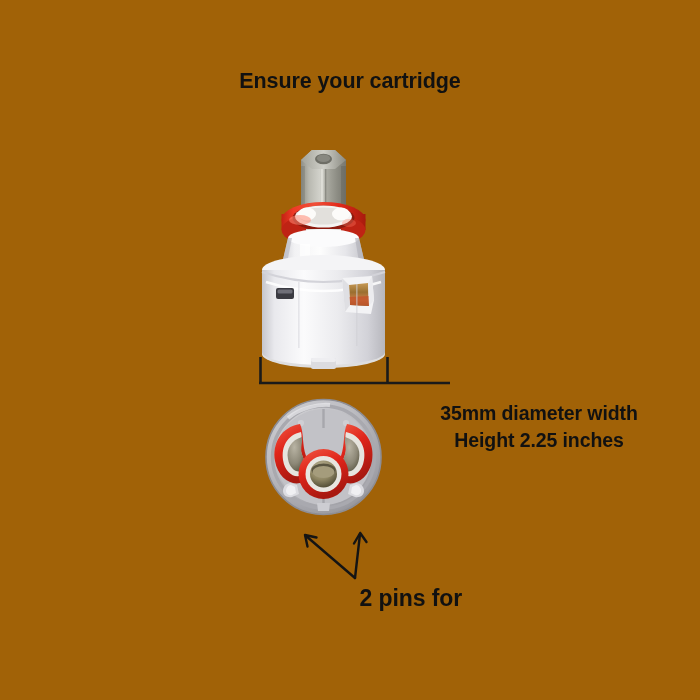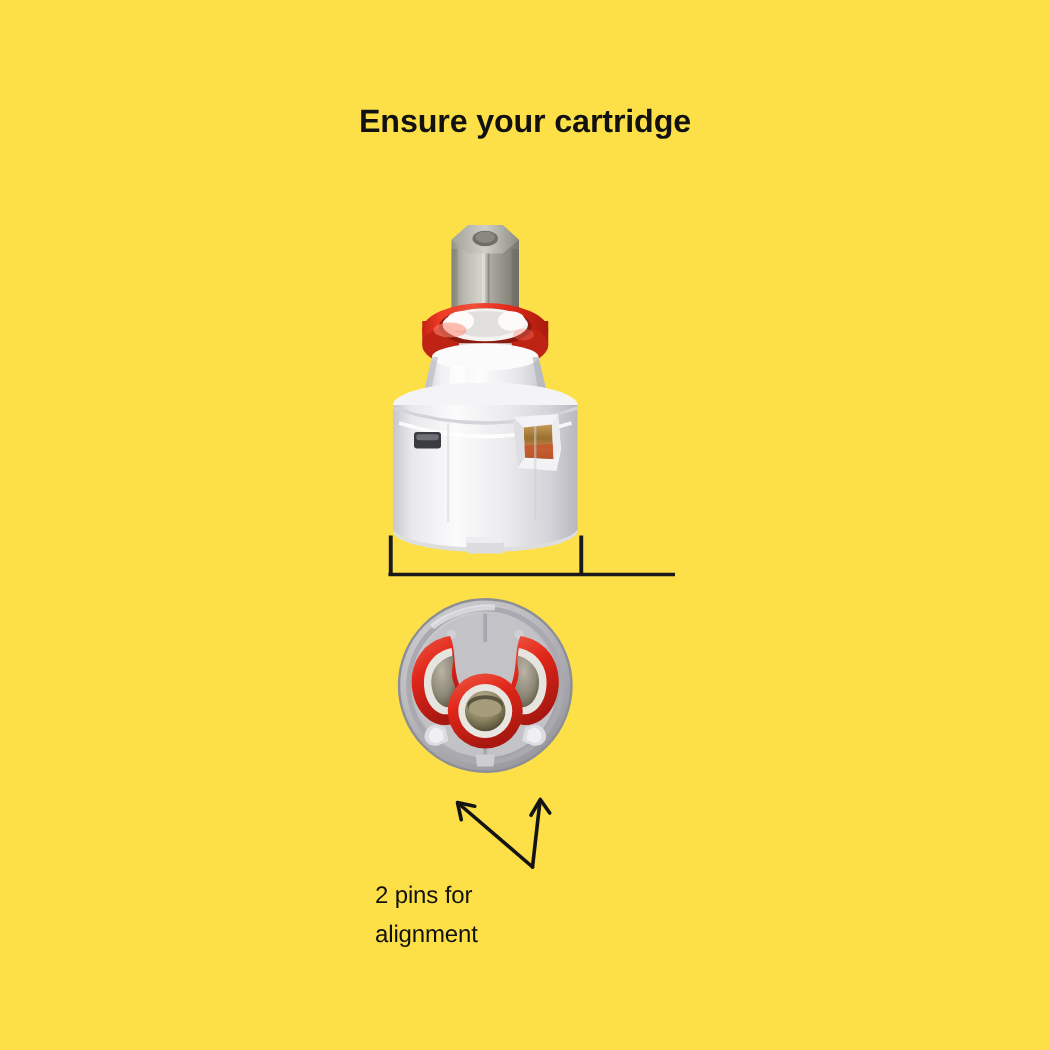--- a/index.html
+++ b/index.html
@@ -10,21 +10,21 @@
   }
   body {
     font-family: "Liberation Sans", sans-serif;
     -webkit-font-smoothing: antialiased;
   }
 
   #page {
     position: relative;
     width: 700px;
     height: 700px;
-    background: #fde047;
+    background: #a16207;
     overflow: hidden;
     margin: 0 auto;
   }
 
   
   .headline {
     position: absolute;
     left: 0;
     top: 66px;
     width: 700px;
@@ -51,23 +51,23 @@
     letter-spacing: -0.1px;
   }
   .spec-text .line { display: block; }
 
   
   .pin-caption {
     position: absolute;
     left: 250px;
     top: 585px;
     width: 212px;
-    text-align: left;
-    font-size: 16px;
-    font-weight: normal;
+    text-align: right;
+    font-size: 23px;
+    font-weight: bold;
     line-height: 26px;
     color: #111111;
     letter-spacing: -0.1px;
   }
   .pin-caption .line { display: block; }
 
   
   .artwork {
     position: absolute;
     left: 0;
@@ -293,19 +293,22 @@
     <g stroke="#141414" stroke-width="2.4" fill="none" stroke-linecap="round">
 
       <line x1="355" y1="578" x2="305.5" y2="535.5"></line>
       <path d="M305,535 L316.5,537.5 M305,535 L307.5,546.5" stroke-width="2.4"></path>
 
       <line x1="355" y1="578" x2="360" y2="534"></line>
       <path d="M360.2,533 L354,543.5 M360.2,533 L366.5,542" stroke-width="2.4"></path>
     </g>
   </svg>
 
+  <div class="spec-text">
+    <span class="line">35mm diameter width</span>
+    <span class="line">Height 2.25 inches</span>
+  </div>
 
   <div class="pin-caption">
     <span class="line">2 pins for</span>
-    <span class="line">alignment</span>
   </div>
 
 </div>
 
 </body></html>

